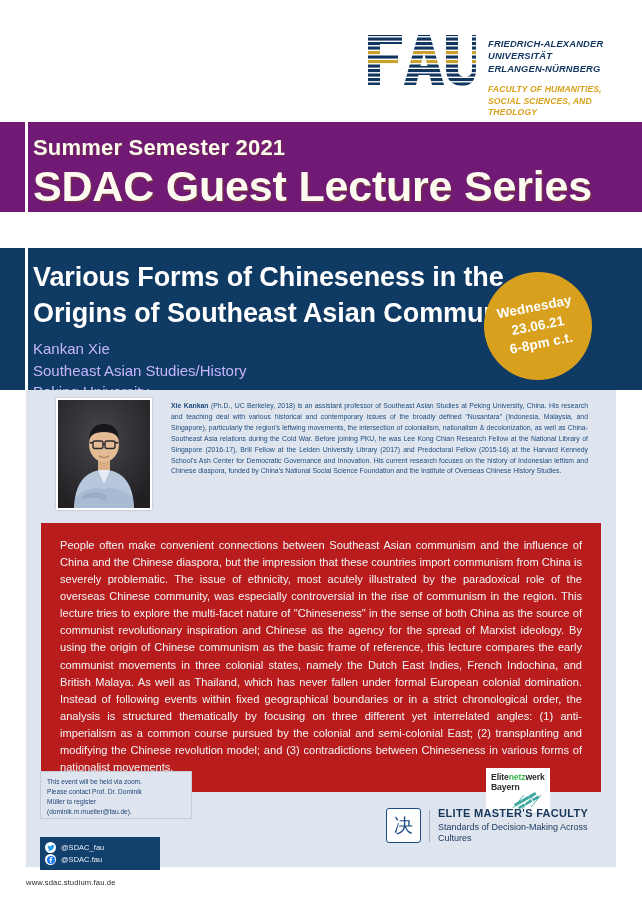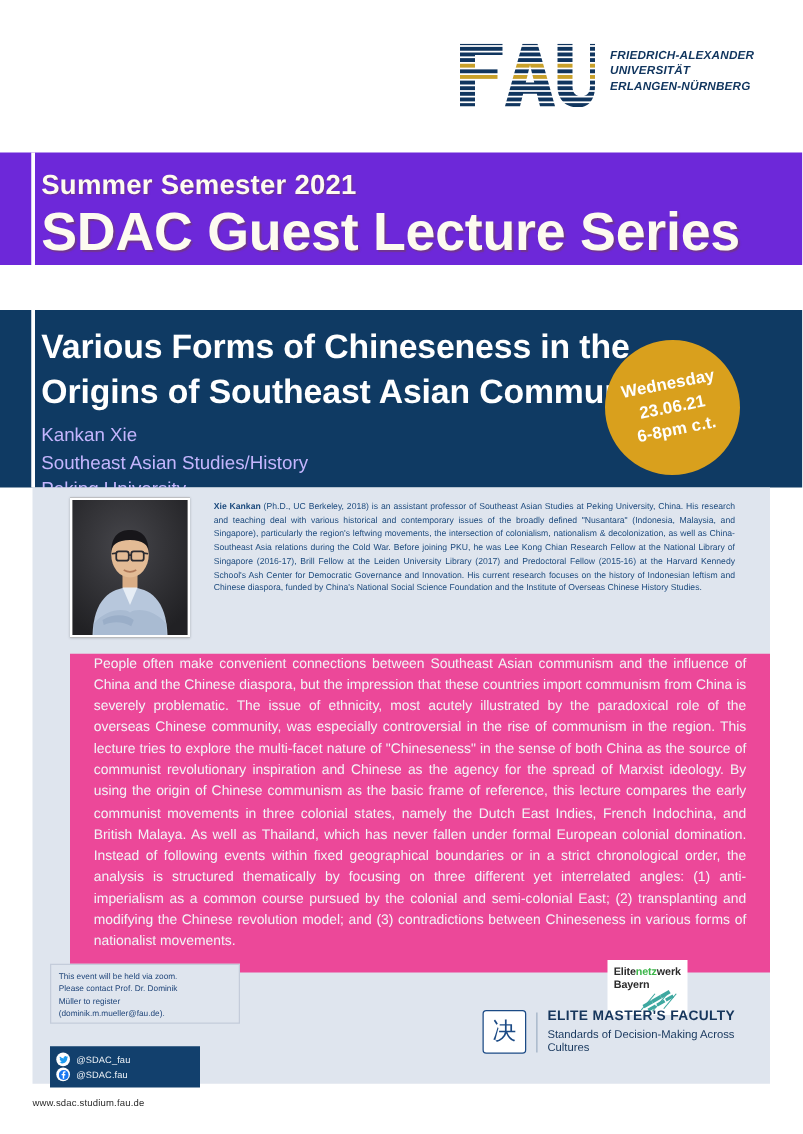--- a/index.html
+++ b/index.html
@@ -14,21 +14,21 @@
 
   
   .logo-area{position:absolute;left:0;top:0;width:642px;height:120px;background:#fff;font-style:italic;}
   .fau-logo-wrap{position:absolute;left:366px;top:33px;display:flex;align-items:flex-start;}
   .fau-mark{width:112px;height:54px;position:relative;}
   .fau-text{margin-left:10px;padding-top:5px;}
   .fau-name{font-size:9.4px;font-weight:bold;color:#10355e;line-height:1.32;letter-spacing:0.15px;}
   .fau-faculty{margin-top:9px;font-size:8.6px;font-weight:bold;color:#d9a21b;line-height:1.32;letter-spacing:0.1px;}
 
   
-  .gold-band{position:absolute;left:0;top:122px;width:642px;height:90px;background:#6d28d9;}
+  .gold-band{position:absolute;left:0;top:122px;width:642px;height:90px;background:#701a75;}
   .band-divider{position:absolute;left:25px;top:122px;width:3px;height:268px;background:#ffffff;z-index:6;}
   .gold-inner{position:absolute;left:33px;top:14px;right:8px;}
   .semester{font-size:22px;font-weight:bold;color:#fdfbf0;letter-spacing:0.2px;line-height:1.1;
     text-shadow:1px 1px 1px rgba(120,80,0,.35);}
   .series-title{margin-top:4px;font-size:43px;font-weight:bold;color:#fdfbf0;letter-spacing:-0.2px;
     line-height:1.05;text-shadow:1.5px 1.5px 1px rgba(120,80,0,.35);white-space:nowrap;}
 
   
   .blue-band{position:absolute;left:0;top:248px;width:642px;height:142px;background:#0f3a63;}
   .blue-inner{position:absolute;left:33px;top:12px;right:8px;}
@@ -49,22 +49,22 @@
 
   
   .bio-row{position:absolute;left:30px;top:8px;width:532px;display:flex;align-items:flex-start;}
   .portrait{width:92px;height:108px;border:2px solid #ffffff;flex:0 0 auto;position:relative;
     overflow:hidden;background:#2a2a2c;box-shadow:0 0 2px rgba(0,0,0,.25);}
   .bio-text{margin-left:19px;font-size:6.9px;color:#1d4b7e;line-height:1.58;text-align:justify;
     flex:1 1 auto;padding-top:3px;}
   .bio-text b{font-weight:bold;}
 
   
-  .abstract{position:absolute;left:30px;top:133px;width:560px;background:#ec4899;
-    padding:0 19px 16px 19px;box-sizing:border-box;}
+  .abstract{position:absolute;left:15px;top:133px;width:560px;background:#b91c1c;
+    padding:14px 19px 16px 19px;box-sizing:border-box;}
   .abstract p{margin:0;font-size:11.1px;color:#f2f5f8;line-height:1.54;text-align:justify;}
 
   
   .contact-box{position:absolute;left:14px;top:381px;width:152px;height:48px;
     border:1px solid #c4ccda;background:#dfe5ee;box-sizing:border-box;padding:5px 6px;}
   .contact-box div{font-size:6.6px;color:#21467a;line-height:1.52;}
 
   
   .social{position:absolute;left:14px;top:447px;width:120px;background:#12406d;
     padding:4px 22px 4px 5px;box-sizing:border-box;}
@@ -132,20 +132,24 @@
           </g>
         </svg>
       </div>
 
       <div class="fau-text">
         <div class="fau-name">
           <div>FRIEDRICH-ALEXANDER</div>
           <div>UNIVERSITÄT</div>
           <div>ERLANGEN-NÜRNBERG</div>
         </div>
+        <div class="fau-faculty">
+          <div>FACULTY OF HUMANITIES,</div>
+          <div>SOCIAL SCIENCES, AND THEOLOGY</div>
+        </div>
       </div>
 
     </div>
   </div>
 
   <div class="gold-band">
     <div class="gold-inner">
       <div class="semester">Summer Semester 2021</div>
       <div class="series-title">SDAC Guest Lecture Series</div>
     </div>

